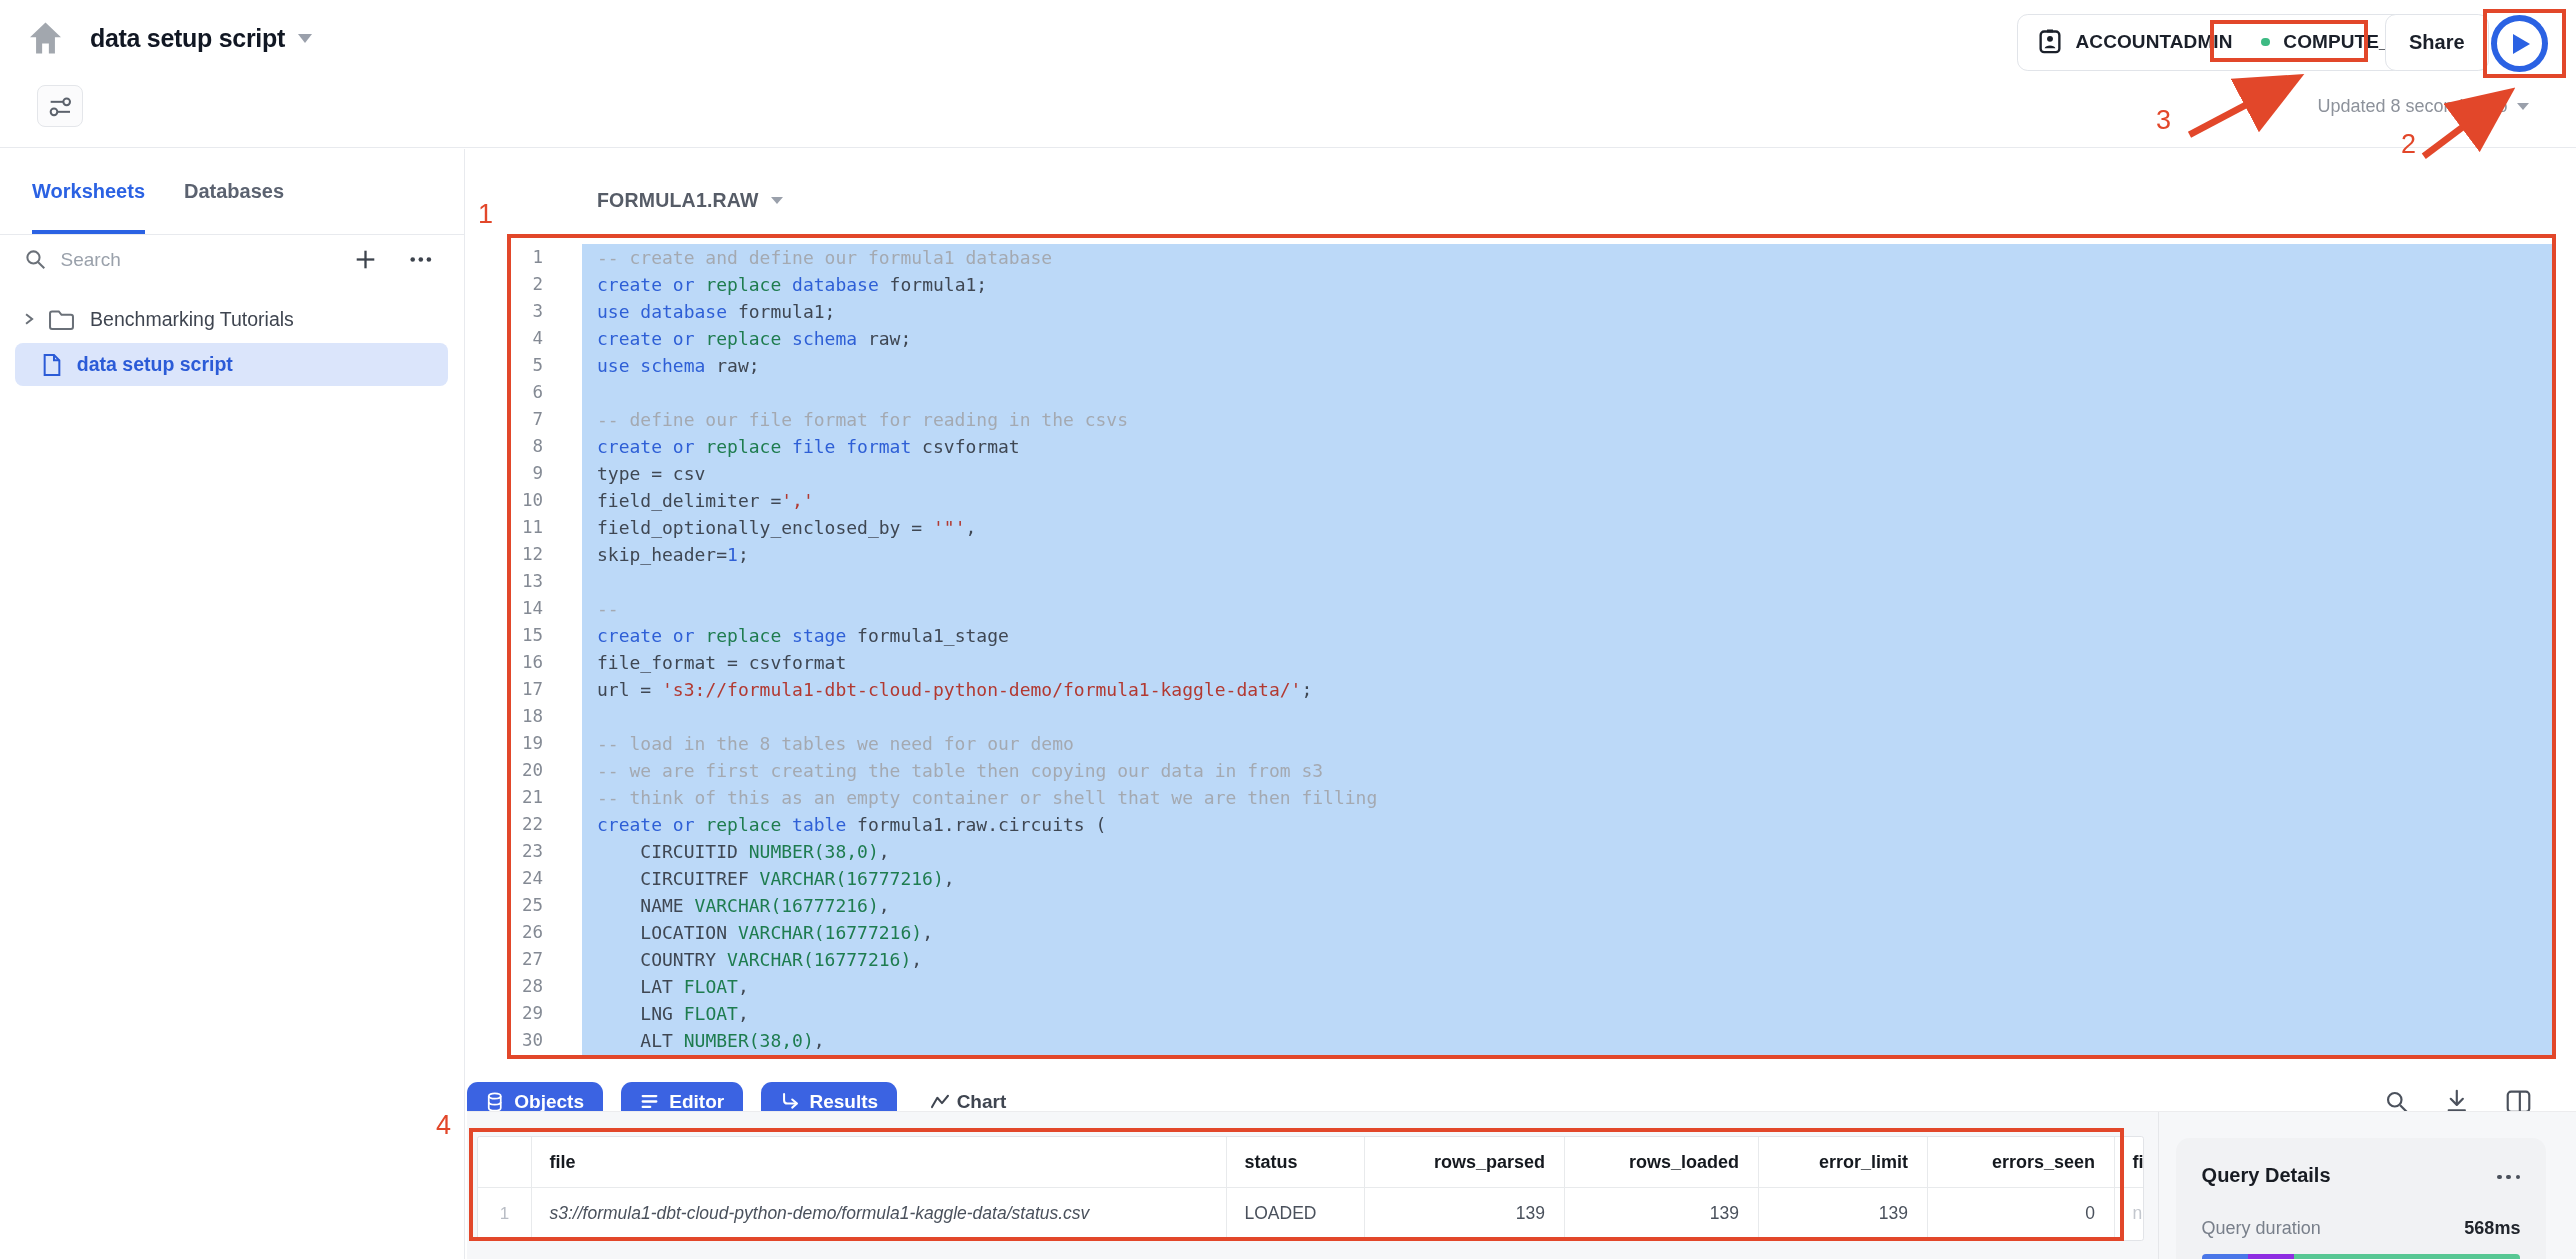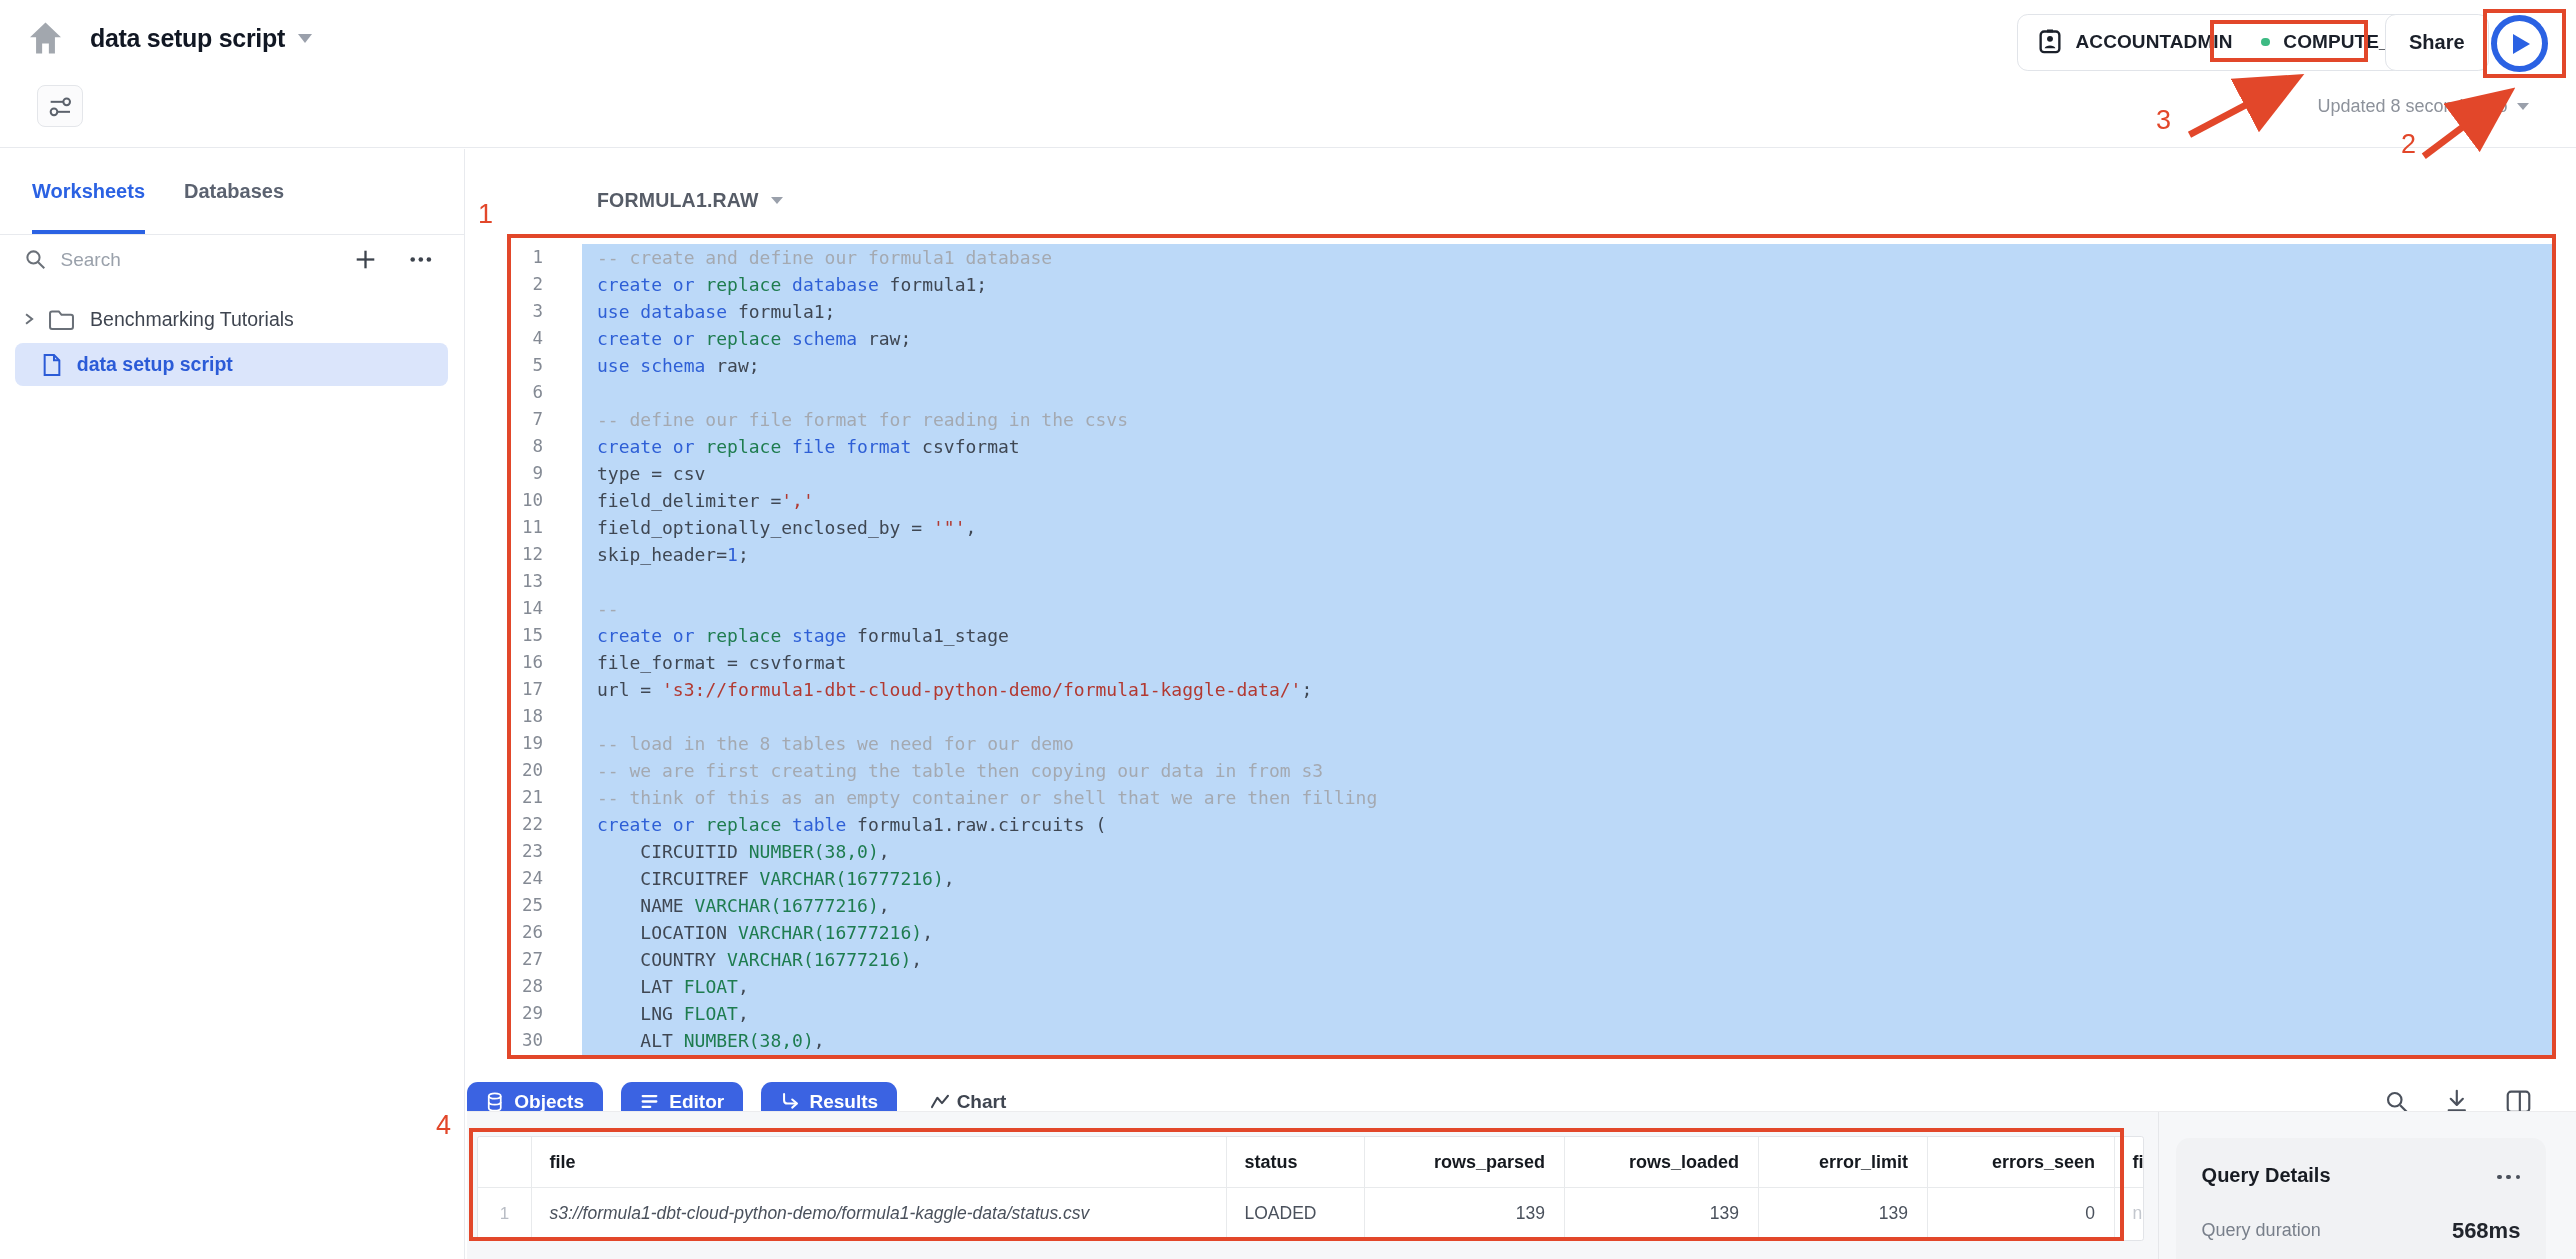--- a/index.html
+++ b/index.html
@@ -75,21 +75,21 @@
   .t-cell.idx { justify-content:center; color:#b8bcc4; font-size:17px; }
   .t-cell.nullv { color:#c3c7ce; }
 
   .query-card { position:absolute; left:1709px; top:26px; width:370px; height:162px; background:#f1f2f4; border-radius:13.5px; padding:25.6px 25.6px 0 25.6px; }
   .qc-head { display:flex; align-items:center; justify-content:space-between; }
   .qc-title { font-size:20px; font-weight:700; color:#181c23; }
   .qc-dots { display:flex; gap:4.7px; cursor:pointer; padding-top:4px; }
   .qc-dots i { width:4.7px; height:4.7px; border-radius:50%; background:#4a505a; }
   .qc-duration { display:flex; align-items:center; justify-content:space-between; margin-top:31px; }
   .qc-dur-label { font-size:18px; color:#787f8a; }
-  .qc-dur-value { font-size:22px; font-weight:700; color:#21252c; }
+  .qc-dur-value { font-size:18px; font-weight:700; color:#21252c; }
   .qc-bar { margin-top:15px; height:19px; display:flex; overflow:hidden; border-radius:4px 4px 0 0; }
   .qc-bar .seg { height:100%; }
 
   
   .ann-box { position:absolute; border:4.7px solid #e2472a; pointer-events:none; }
   .ann-label { position:absolute; color:#e2472a; font-size:27px; font-weight:500; pointer-events:none; }
   #ann-arrows { position:absolute; inset:0; pointer-events:none; }
 
   svg { display:block; }
 </style>

